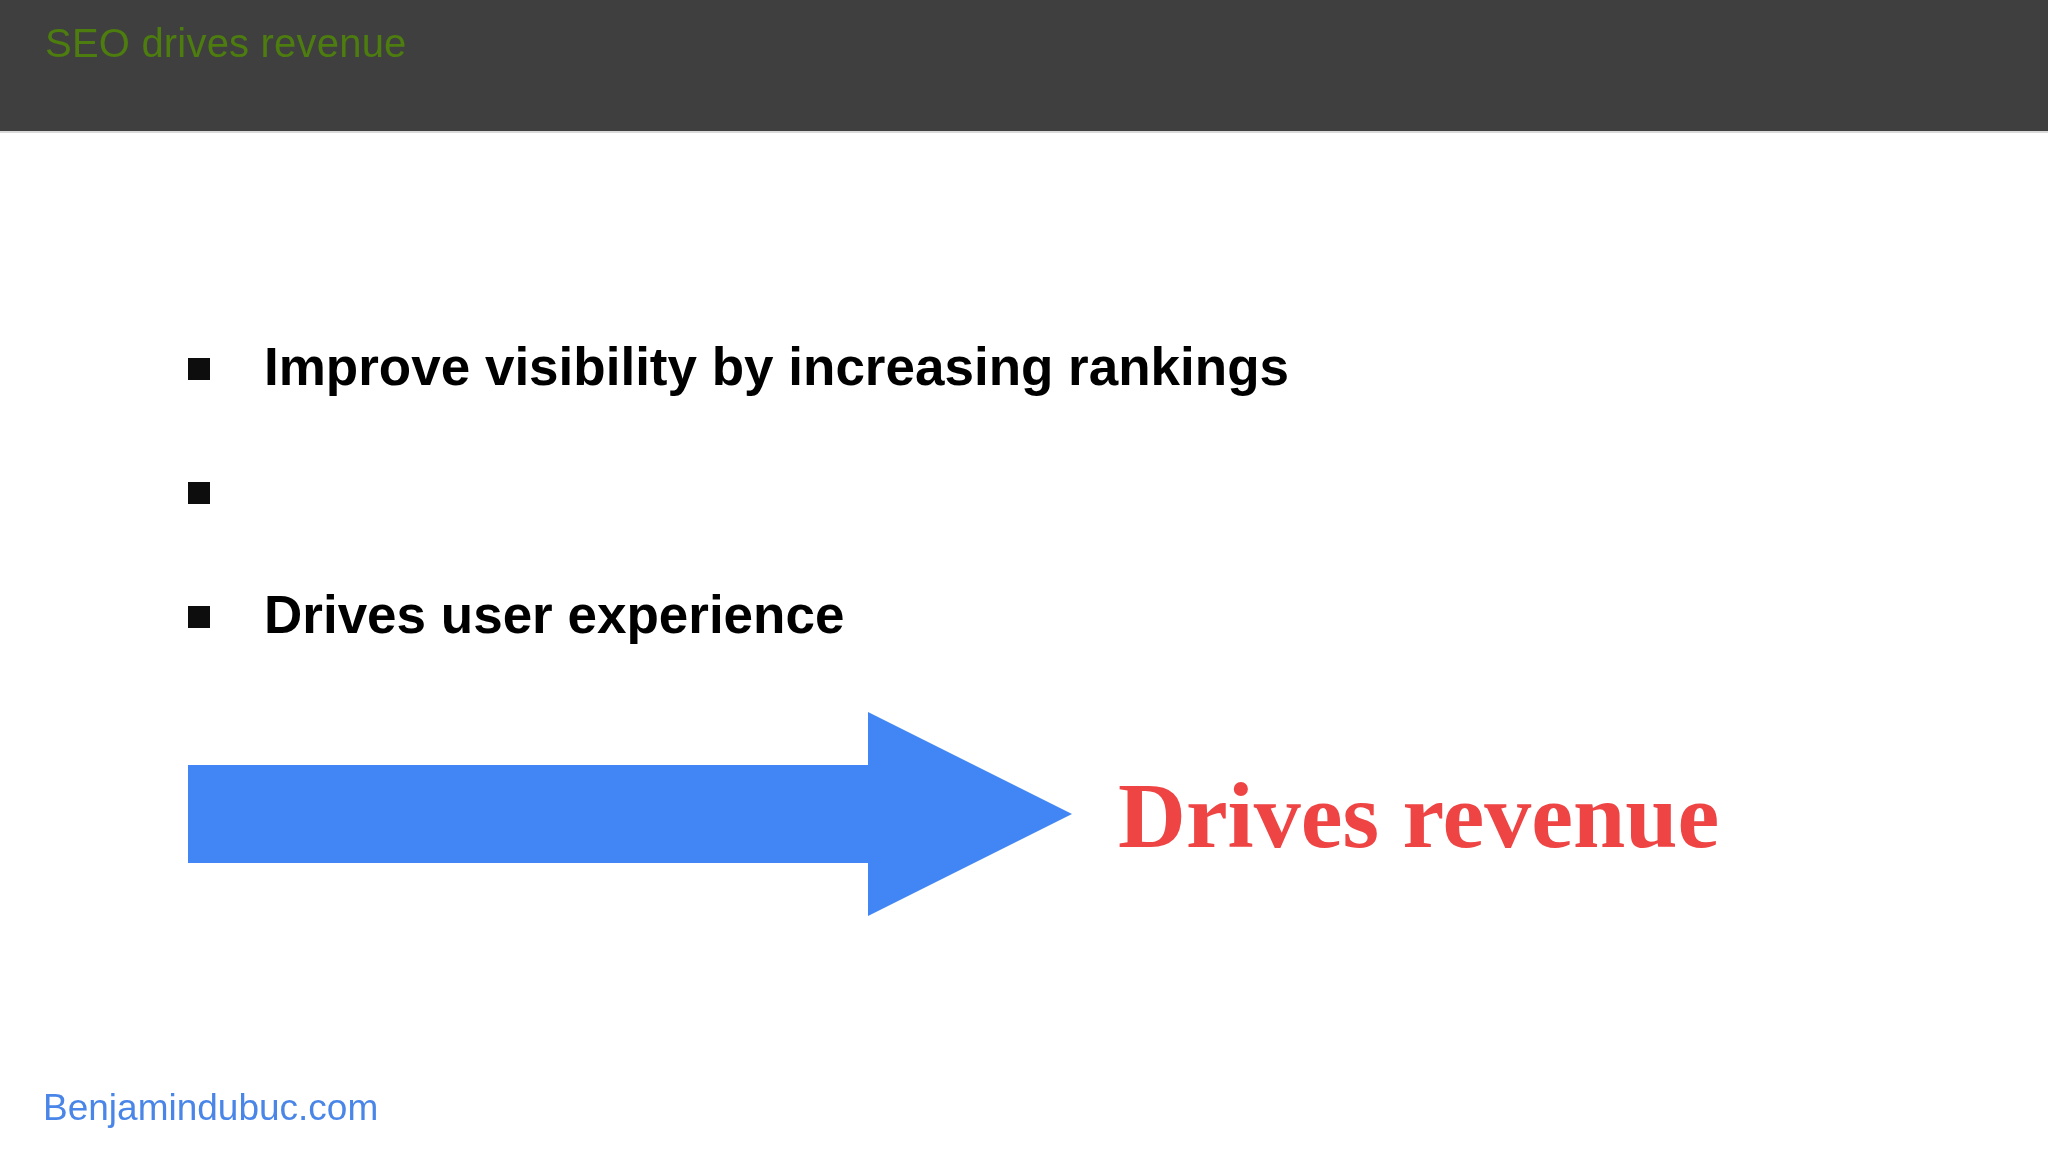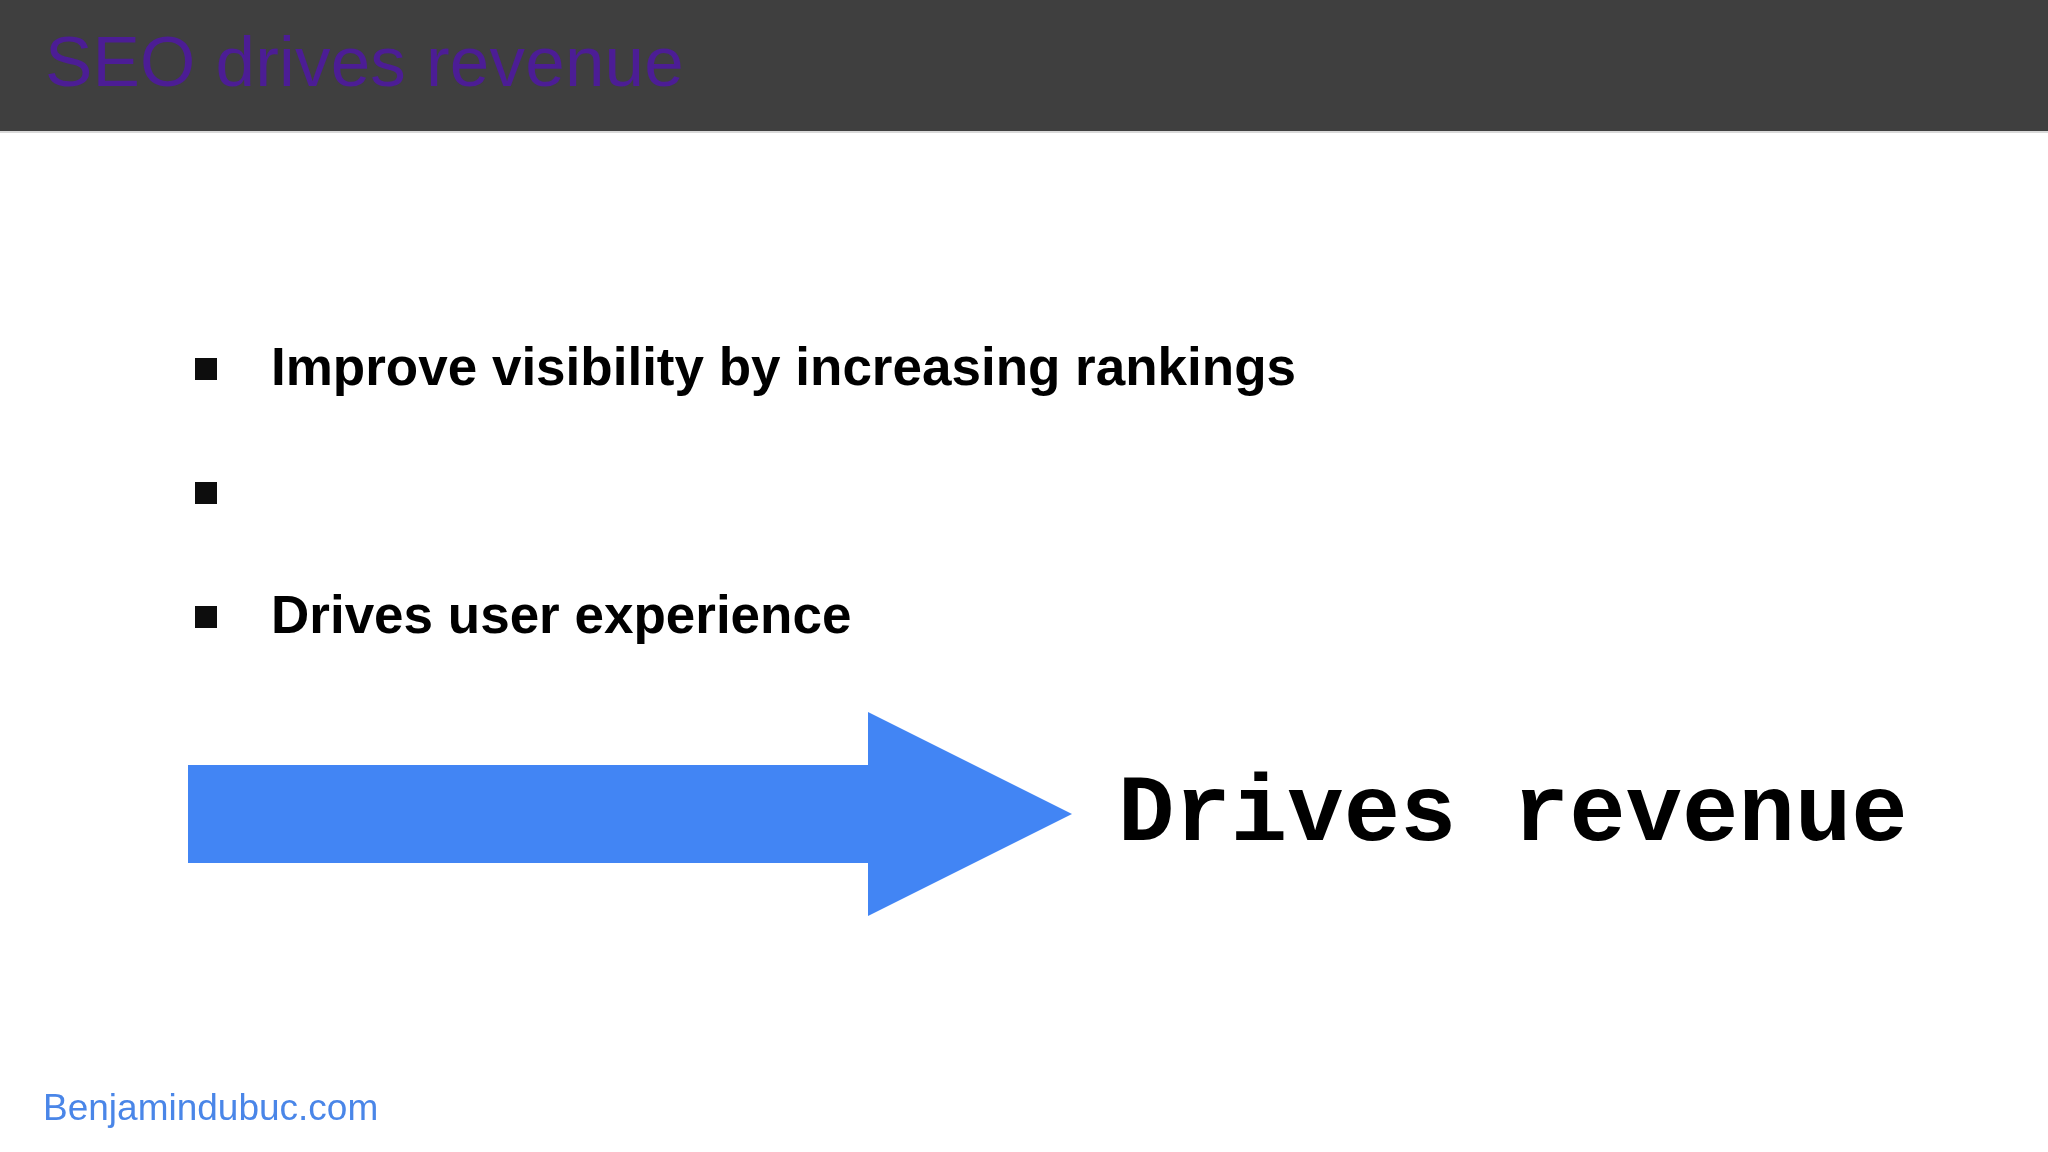--- a/index.html
+++ b/index.html
@@ -34,32 +34,32 @@
     left: 0;
     top: 131px;
     width: 2048px;
     height: 2px;
     background: #d9d9d9;
   }
   .slide-title {
     position: absolute;
     left: 45px;
     top: 21px;
-    color: #4c1d95;
+    color: #4d7c0f;
     font-family: "Liberation Sans", sans-serif;
-    font-size: 71px;
+    font-size: 40px;
     font-weight: 400;
     letter-spacing: 0.2px;
     white-space: nowrap;
   }
 
   
   .bullet-list {
     position: absolute;
-    left: 195px;
+    left: 188px;
     top: 338px;
     width: 1600px;
   }
   .bullet-item {
     position: relative;
     display: flex;
     align-items: flex-start;
     height: 124px;
   }
   .bullet-marker {
@@ -92,22 +92,22 @@
     display: block;
     width: 884px;
     height: 204px;
   }
 
   
   .callout {
     position: absolute;
     left: 1118px;
     top: 760px;
-    color: #000000;
-    font-family: Liberation Mono, monospace;
+    color: #ef4444;
+    font-family: Liberation Serif, serif;
     font-size: 94px;
     font-weight: bold;
     line-height: 110px;
     white-space: nowrap;
   }
 
   
   .footer-link {
     position: absolute;
     left: 43px;

